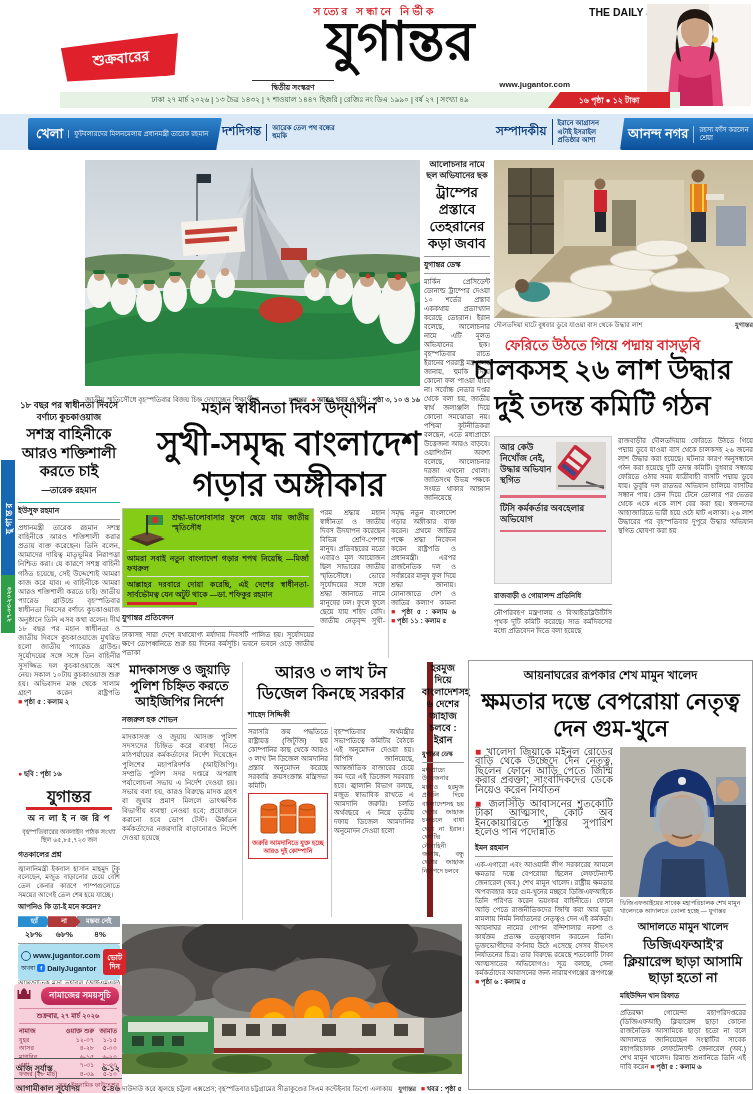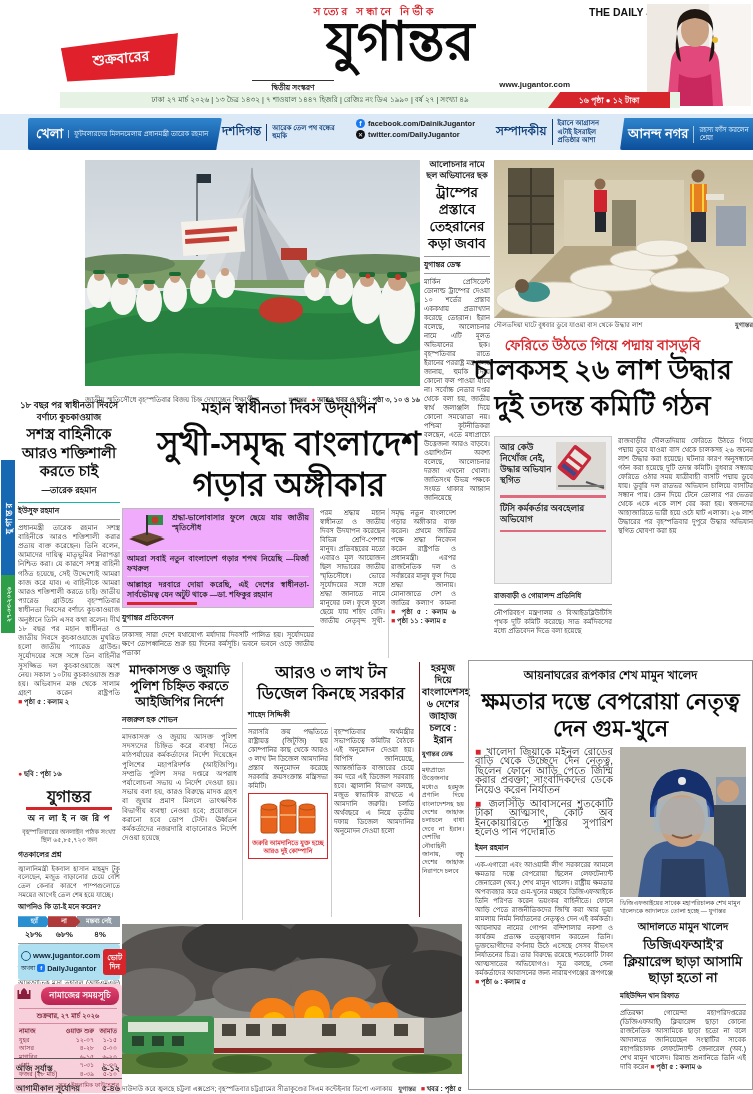--- a/index.html
+++ b/index.html
@@ -77,32 +77,20 @@
 </div>
 
 <div class="abs" style="left:0;top:114px;width:753px;height:36px;background:#dbe9f6">
   <div class="abs navbox" style="left:28px;top:4px;width:178px;height:28px">
     <span class="sec">খেলা</span>
     <span class="tsr">ফুটবলারদের মিলনমেলায় প্রধানমন্ত্রী তারেক রহমান</span>
   </div>
   <div class="abs navflat" style="left:222px;top:6px;width:126px;height:24px">
     <span class="sec">দশদিগন্ত</span>
     <span class="tsr">আরেক তেল পথ বন্ধের হুমকি</span>
-  </div>
-  <div class="abs" style="left:356px;top:5px;width:132px;height:26px;font-size:7.5px;font-weight:700;color:#222">
-    <div style="display:flex;align-items:center;gap:3px;margin-bottom:2px">
-      <span style="width:9px;height:9px;border-radius:50%;background:#1877f2;color:#fff;
-            display:inline-flex;align-items:center;justify-content:center;font-size:7px;font-weight:800">f</span>
-      <span>facebook.com/DainikJugantor</span>
-    </div>
-    <div style="display:flex;align-items:center;gap:3px">
-      <span style="width:9px;height:9px;border-radius:50%;background:#111;color:#fff;
-            display:inline-flex;align-items:center;justify-content:center;font-size:6px;font-weight:800">✕</span>
-      <span>twitter.com/DailyJugantor</span>
-    </div>
   </div>
   <div class="abs navflat" style="left:496px;top:6px;width:118px;height:24px">
     <span class="sec">সম্পাদকীয়</span>
     <span class="tsr">ইরানে আগ্রাসন এটাই ইসরাইল প্রতিষ্ঠার আশা</span>
   </div>
   <div class="abs navbox" style="left:620px;top:4px;width:128px;height:28px;clip-path:polygon(3% 0,100% 0,100% 100%,0 100%)">
     <span class="sec">আনন্দ নগর</span>
     <span class="tsr">রহস্য ফাঁস করলেন শ্রেয়া</span>
   </div>
 </div>
@@ -194,21 +182,21 @@
     <span>প্রধানমন্ত্রী তারেক রহমান সশস্ত্র বাহিনীকে আরও শক্তিশালী করার প্রত্যয় ব্যক্ত করেছেন। তিনি বলেন, আমাদের দায়িত্ব মাতৃভূমির নিরাপত্তা নিশ্চিত করা। যে কারণে সশস্ত্র বাহিনী গঠিত হয়েছে, সেই উদ্দেশ্যেই আমরা কাজ করে যাব। এ বাহিনীকে আমরা আরও শক্তিশালী করতে চাই। জাতীয় প্যারেড গ্রাউন্ডে বৃহস্পতিবার স্বাধীনতা দিবসের বর্ণাঢ্য কুচকাওয়াজ অনুষ্ঠানে তিনি এসব কথা বলেন। দীর্ঘ ১৮ বছর পর মহান স্বাধীনতা ও জাতীয় দিবসে কুচকাওয়াজে মুখরিত হলো জাতীয় প্যারেড গ্রাউন্ড। সূর্যোদয়ের সঙ্গে সঙ্গে তিন বাহিনীর সুসজ্জিত দল কুচকাওয়াজে অংশ নেয়। সকাল ১০টায় কুচকাওয়াজ শুরু হয়। অভিবাদন মঞ্চ থেকে সালাম গ্রহণ করেন রাষ্ট্রপতি</span>
     <span class="mk">পৃষ্ঠা ৫ : কলাম ২</span>
   </div>
   <div class="dotnote" style="margin-top:3px;color:#111">ছবি : পৃষ্ঠা ১৬</div>
 </div>
 
 <div class="abs" able="false" style="left:122px;top:396px;width:334px">
   <div class="kick" style="font-size:15px;text-align:center">মহান স্বাধীনতা দিবস উদ্‌যাপন</div>
   <div class="hl" style="font-size:33px;line-height:41px;text-align:center;margin-top:2px">সুখী-সমৃদ্ধ বাংলাদেশ গড়ার অঙ্গীকার</div>
 </div>
-<div class="abs" style="left:122px;top:508px;width:192px;height:100px;border:1px solid #bbb;padding:4px;box-sizing:border-box;background:#f0abfc">
+<div class="abs" style="left:122px;top:508px;width:192px;height:100px;border:1px solid #bbb;padding:4px;box-sizing:border-box;background:#84cc16">
   <div style="display:flex;gap:5px;align-items:flex-start">
     <div style="flex:0 0 40px">
       <svg width="40" height="34" viewBox="0 0 40 34">
         <path d="M2 26 L20 20 L38 26 L20 33 Z" fill="#4a3222"></path>
         <path d="M4 24 L20 19 L36 24 L20 29 Z" fill="#6b4a33"></path>
         <rect x="19" y="2" width="2" height="20" fill="#333"></rect>
         <rect x="21" y="2" width="15" height="10" fill="#2f8f46"></rect>
         <circle cx="28" cy="7" r="3.4" fill="#c0392b"></circle>
       </svg>
     </div>
@@ -321,21 +309,21 @@
 </div>
 
 <div class="abs" style="left:122px;top:662px;width:115px;border-right:1px solid #ccc;padding-right:5px">
   <div class="hl" style="font-size:12.5px;line-height:16px;text-align:center">মাদকাসক্ত ও জুয়াড়ি পুলিশ চিহ্নিত করতে আইজিপির নির্দেশ</div>
   <div class="byline" style="margin-top:4px">নজরুল হক শোভন</div>
   <div class="bodytxt" style="height:188px;font-size:7px;line-height:9.2px">
     <span>মাদকাসক্ত ও জুয়ায় আসক্ত পুলিশ সদস্যদের চিহ্নিত করে ব্যবস্থা নিতে মাঠপর্যায়ের কর্মকর্তাদের নির্দেশ দিয়েছেন পুলিশের মহাপরিদর্শক (আইজিপি)। সম্প্রতি পুলিশ সদর দপ্তরে অপরাধ পর্যালোচনা সভায় এ নির্দেশ দেওয়া হয়। সভায় বলা হয়, কারও বিরুদ্ধে মাদক গ্রহণ বা জুয়ার প্রমাণ মিললে তাৎক্ষণিক বিভাগীয় ব্যবস্থা নেওয়া হবে; প্রয়োজনে করানো হবে ডোপ টেস্ট। ঊর্ধ্বতন কর্মকর্তাদের নজরদারি বাড়ানোরও নির্দেশ দেওয়া হয়েছে</span>
   </div>
 </div>
 
-<div class="abs" style="left:248px;top:662px;width:166px;border-right:1px solid #7f1d1d;padding-right:5px">
+<div class="abs" style="left:248px;top:662px;width:166px;border-right:6px solid #7f1d1d;padding-right:13px">
   <div class="hl" style="font-size:16.5px;line-height:21px;text-align:center">আরও ৩ লাখ টন ডিজেল কিনছে সরকার</div>
   <div class="byline" style="margin-top:5px;width:78px">শাহেদ সিদ্দিকী</div>
   <div class="bodytxt cols2" style="height:190px">
     <span>সরাসরি ক্রয় পদ্ধতিতে রাষ্ট্রায়ত্ত (জিটুজি) ছয় কোম্পানির কাছ থেকে আরও ৩ লাখ টন ডিজেল আমদানির প্রস্তাব অনুমোদন করেছে সরকারি ক্রয়সংক্রান্ত মন্ত্রিসভা কমিটি।</span>
     <div style="break-inside:avoid;margin:3px 0;border:1px solid #d6252b;padding:3px">
       <svg width="62" height="40" viewBox="0 0 62 40" style="margin:0 auto">
         <g fill="#e8641c" stroke="#b84e12" stroke-width="1">
           <rect x="4" y="10" width="16" height="26" rx="2"></rect>
             <ellipse cx="12" cy="10" rx="8" ry="3"></ellipse>
           <rect x="23" y="6" width="16" height="30" rx="2"></rect>

